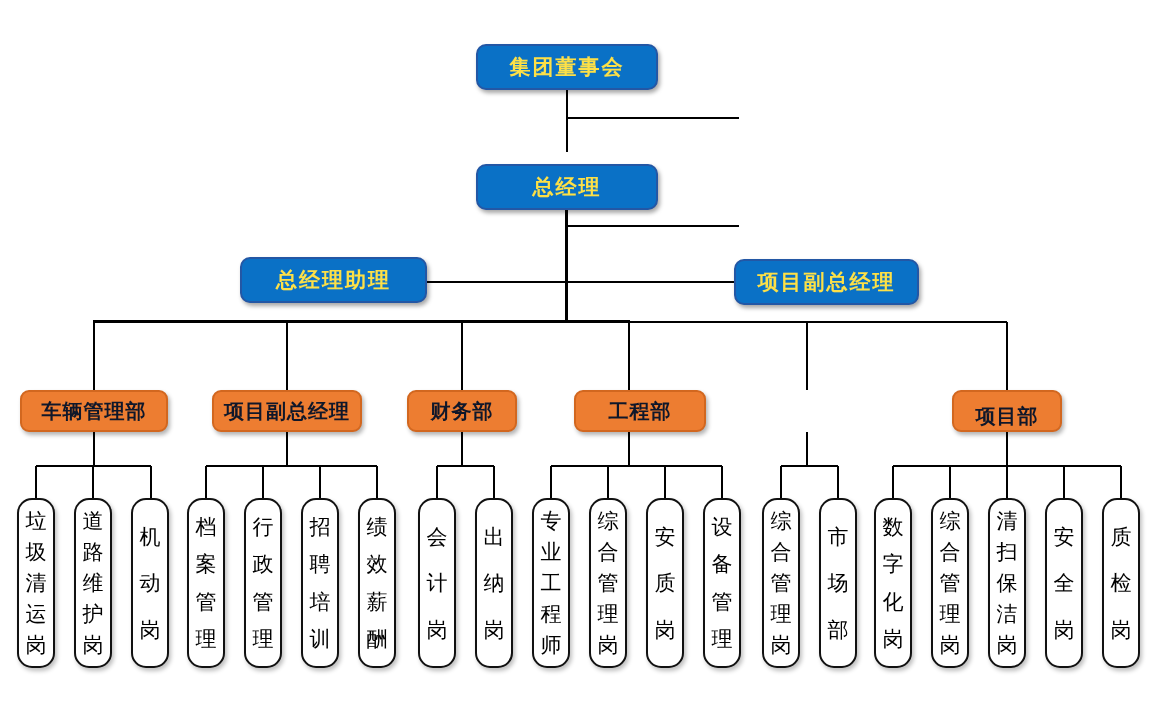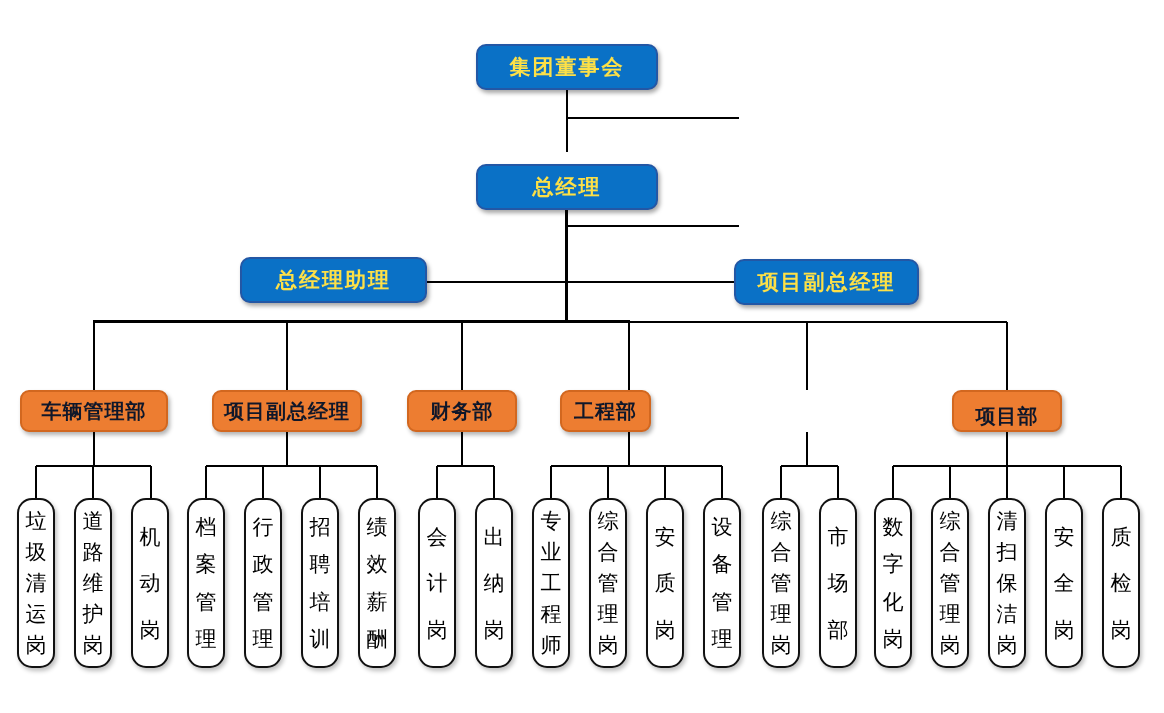--- a/index.html
+++ b/index.html
@@ -123,21 +123,21 @@
 
   <div class="node orange" style="left:20px;top:390px;width:148px;height:42px;">
     <span>车辆管理部</span>
   </div>
   <div class="node orange" style="left:212px;top:390px;width:150px;height:42px;">
     <span>项目副总经理</span>
   </div>
   <div class="node orange" style="left:407px;top:390px;width:110px;height:42px;">
     <span>财务部</span>
   </div>
-  <div class="node orange" style="left:560px;top:390px;width:91px;height:42px;">
+  <div class="node orange" style="left:574px;top:390px;width:132px;height:42px;">
     <span>工程部</span>
   </div>
   <div class="node orange" style="left:952px;top:390px;width:110px;height:42px;align-items:flex-end;">
     <span>项目部</span>
   </div>
 
   <div class="node vbox" style="left:17px;top:498px;width:38px;height:170px;">
 
   <span>垃</span>
       <span>圾</span>

